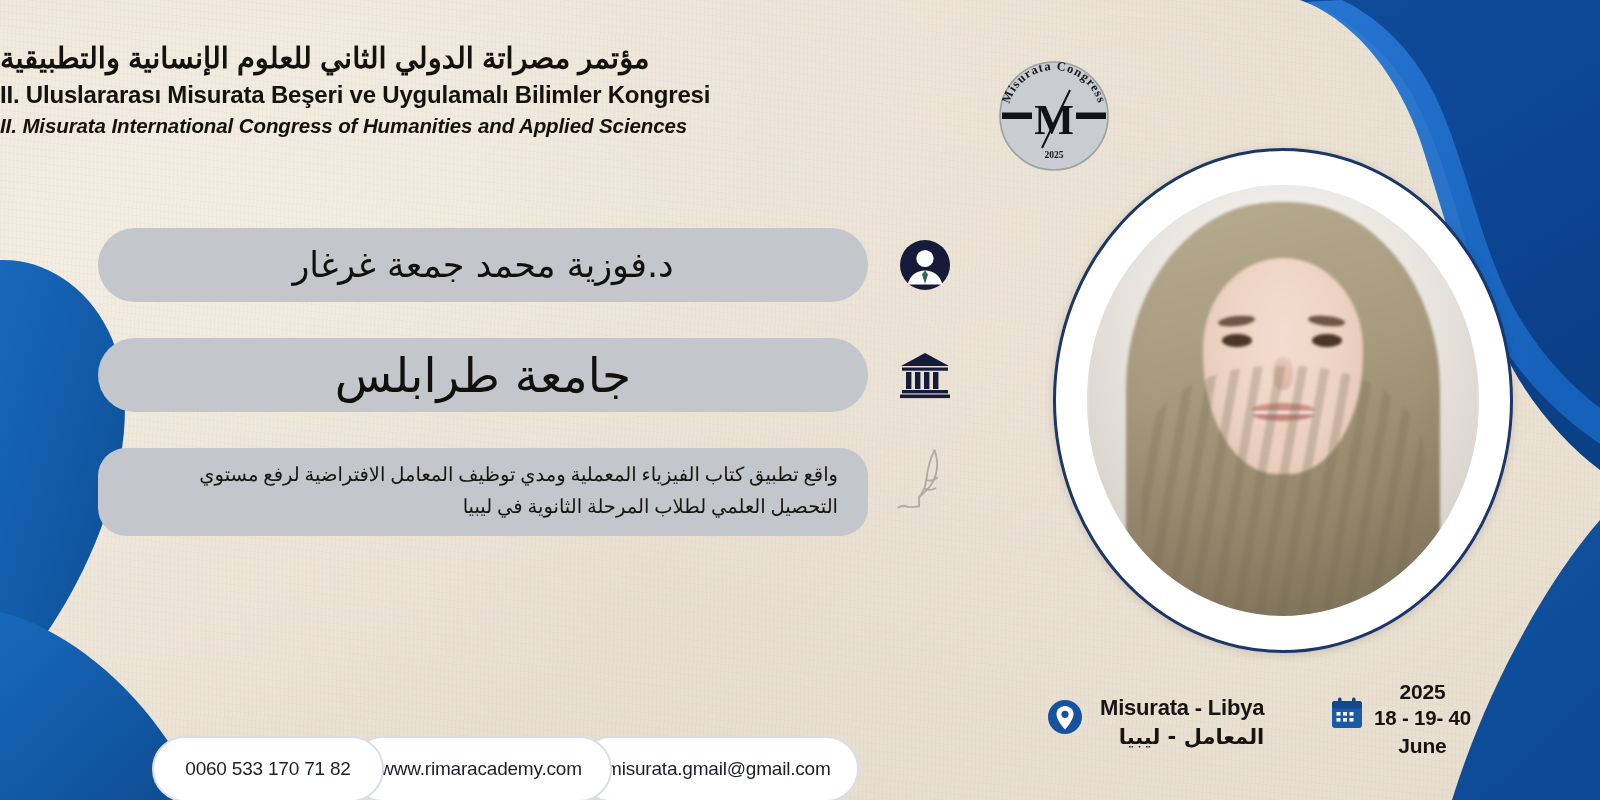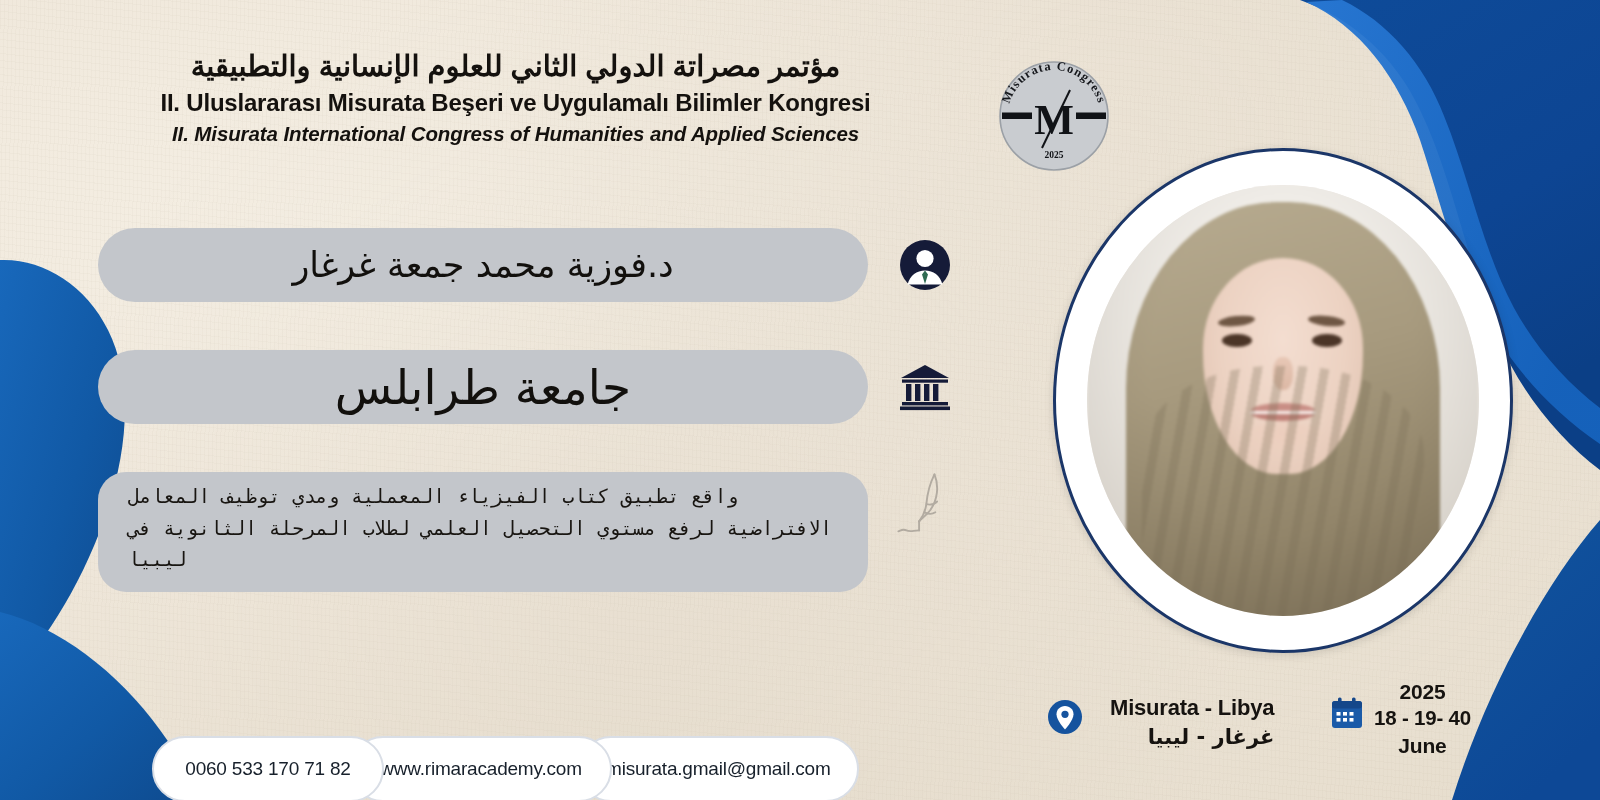--- a/index.html
+++ b/index.html
@@ -26,40 +26,40 @@
       repeating-linear-gradient(6deg, rgba(175,162,140,.10) 0 1px, rgba(0,0,0,0) 1px 7px),
       radial-gradient(circle at 40% 70%, rgba(186,172,150,.25), rgba(0,0,0,0) 55%),
       radial-gradient(circle at 70% 20%, rgba(198,186,166,.22), rgba(0,0,0,0) 50%);
     pointer-events:none;
   }
 
   
   .deco-svg { position:absolute; inset:0; width:1600px; height:800px; }
 
   
-  #header { position:absolute; left:0; top:48px; width:985px; text-align:center;padding-left:46px; }
+  #header { position:absolute; left:0; top:40px; width:985px; text-align:left; }
   #title-ar {
     font-size:29px; font-weight:bold; color:#14110e;
     direction:rtl; letter-spacing:.2px; line-height:1.25;
   }
   #title-tr {
     font-size:24px; font-weight:bold; color:#14110e;
     margin-top:5px; letter-spacing:-.2px;
   }
   #title-en {
     font-size:20.5px; font-weight:bold; color:#14110e;
     margin-top:5px; letter-spacing:-.1px;font-style:italic;
   }
 
   
   #logo-wrap { position:absolute; left:990px; top:52px; width:128px; height:128px; }
 
   
   #fields { position:absolute; left:98px; top:228px; width:770px; }
-  .field-row { position:relative; margin-bottom:48px; }
+  .field-row { position:relative; margin-bottom:36px; }
   .pill {
     background:#c3c6cb;
     border-radius:42px;
     height:74px;
     display:flex; align-items:center; justify-content:center;
     direction:rtl;
   }
   .pill-text {
     font-size:34px; color:#12100d; direction:rtl;
     font-family:"DejaVu Sans","Liberation Sans", sans-serif;
@@ -67,22 +67,22 @@
   }
   #row-name .pill-text  { font-size:35px; }
   #row-univ .pill-text  { font-size:47px; }
   #row-ctry .pill-text  { font-size:36px; }
 
   #row-abstract .pill {
     height:auto; border-radius:28px; padding:11px 30px 14px;
     align-items:flex-start;
   }
   #abstract-text {
-    font-size:19.5px; color:#181511; direction:rtl; text-align:left;
-    font-family:Liberation Mono, monospace;
+    font-size:19.5px; color:#181511; direction:rtl; text-align:right;
+    font-family:Liberation Serif, serif;
     line-height:1.62; width:100%;
   }
 
   
   .row-icon {
     position:absolute; right:-85px; top:50%;
     transform:translateY(-50%);
     width:56px; height:56px;
     display:flex; align-items:center; justify-content:center;
   }
@@ -171,21 +171,21 @@
     white-space:nowrap;
     position:relative;
   }
   #chip-phone { min-width:232px; z-index:3; }
   #chip-web   { min-width:262px; margin-left:-34px; z-index:2; }
   #chip-mail  { min-width:268px; margin-left:-34px; z-index:1; }
 
   
   #venue-block {
     position:absolute; left:1046px; top:694px;
-    display:flex; align-items:flex-start; gap:26px;
+    display:flex; align-items:flex-start; gap:16px;
   }
   #venue-text { line-height:1.28; }
   #venue-en {
     font-size:22px; font-weight:bold; color:#161310; letter-spacing:-.2px;
   }
   #venue-ar {
     font-size:21px; font-weight:bold; color:#161310;
     direction:rtl; text-align:right; margin-top:2px;
     font-family:"DejaVu Sans","Liberation Sans", sans-serif;
   }
@@ -360,21 +360,21 @@
     <span style="margin-top:4px;">
       <svg width="38" height="44" viewBox="0 0 38 44">
         <circle cx="19" cy="19" r="17" fill="#15539e"></circle>
         <path d="M19 8 C14 8 10.5 11.6 10.5 16.3 C10.5 22.5 19 31.5 19 31.5
                  C19 31.5 27.5 22.5 27.5 16.3 C27.5 11.6 24 8 19 8 Z" fill="#ffffff"></path>
         <circle cx="19" cy="16.3" r="3.6" fill="#15539e"></circle>
       </svg>
     </span>
     <div id="venue-text">
       <div id="venue-en">Misurata - Libya</div>
-      <div id="venue-ar">غرغار - ليبيا</div>
+      <div id="venue-ar">المعامل - ليبيا</div>
     </div>
   </div>
 
   <div id="date-block">
     <span style="margin-top:18px;">
       <svg width="34" height="34" viewBox="0 0 34 34">
         <rect x="2" y="5" width="30" height="27" rx="3" fill="#1a5aa8"></rect>
         <rect x="2" y="5" width="30" height="7.5" rx="3" fill="#14478a"></rect>
         <rect x="8" y="1.5" width="3.6" height="7" rx="1.6" fill="#14478a"></rect>
         <rect x="22" y="1.5" width="3.6" height="7" rx="1.6" fill="#14478a"></rect>

